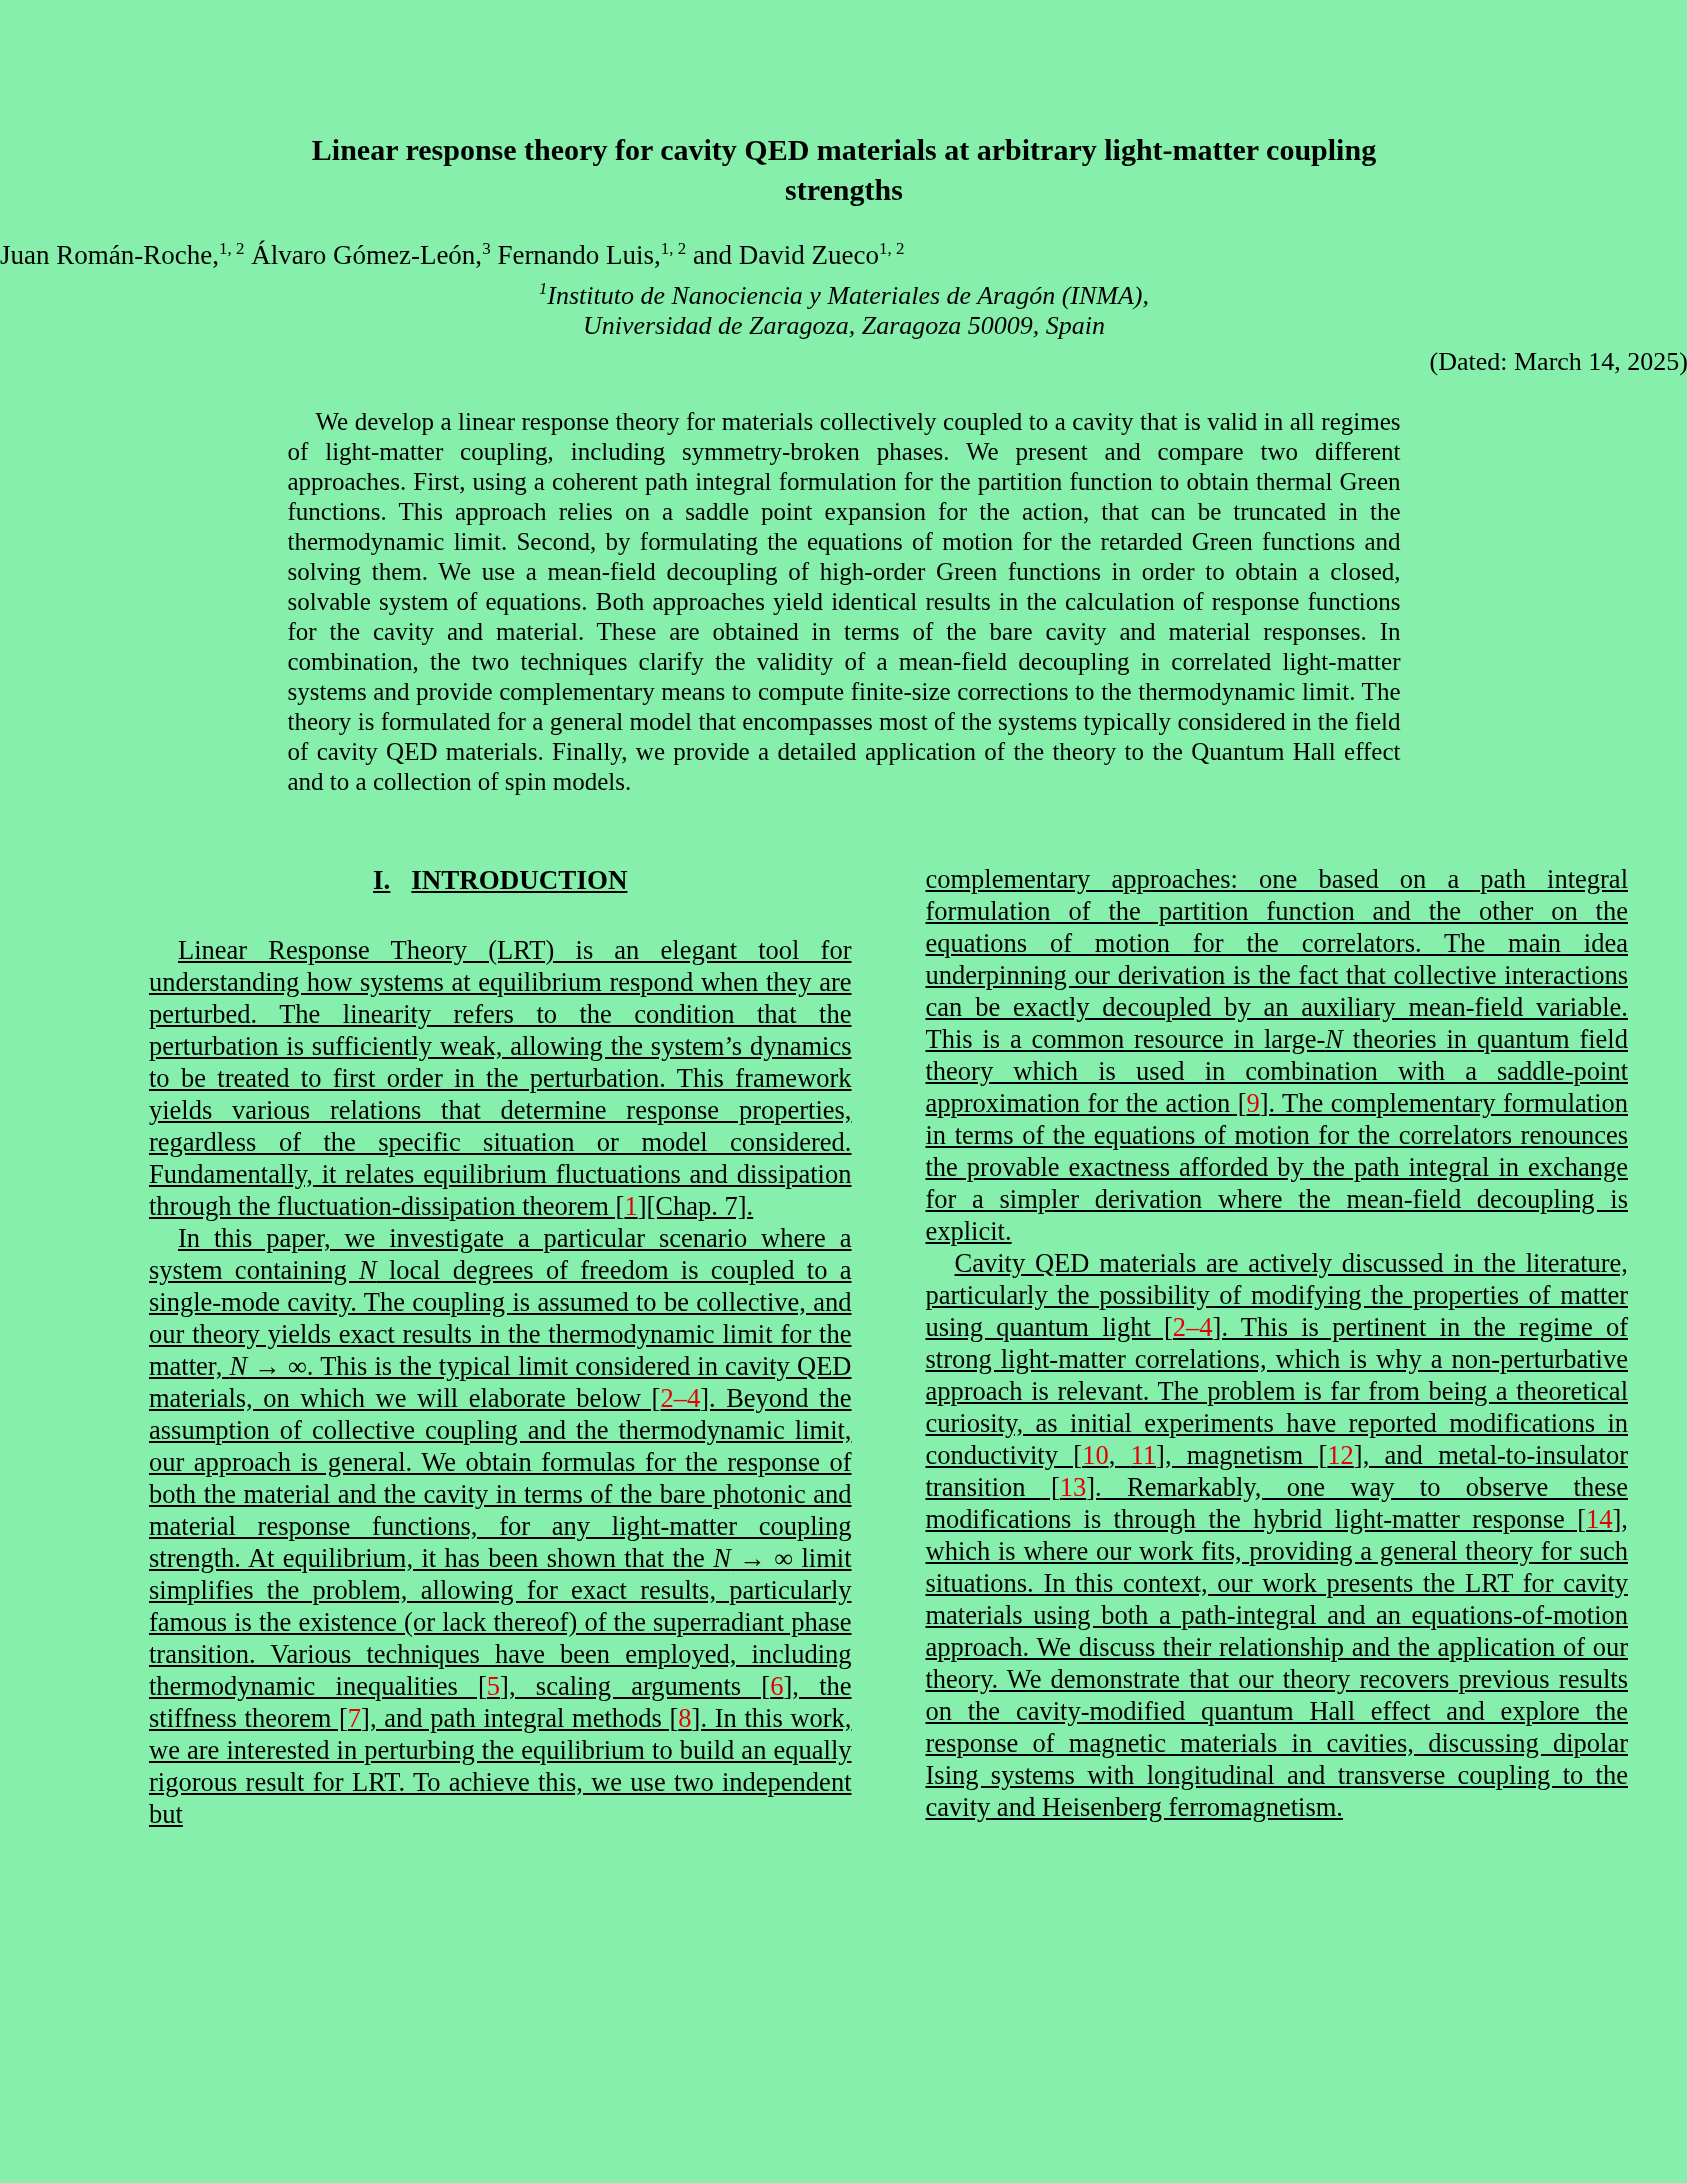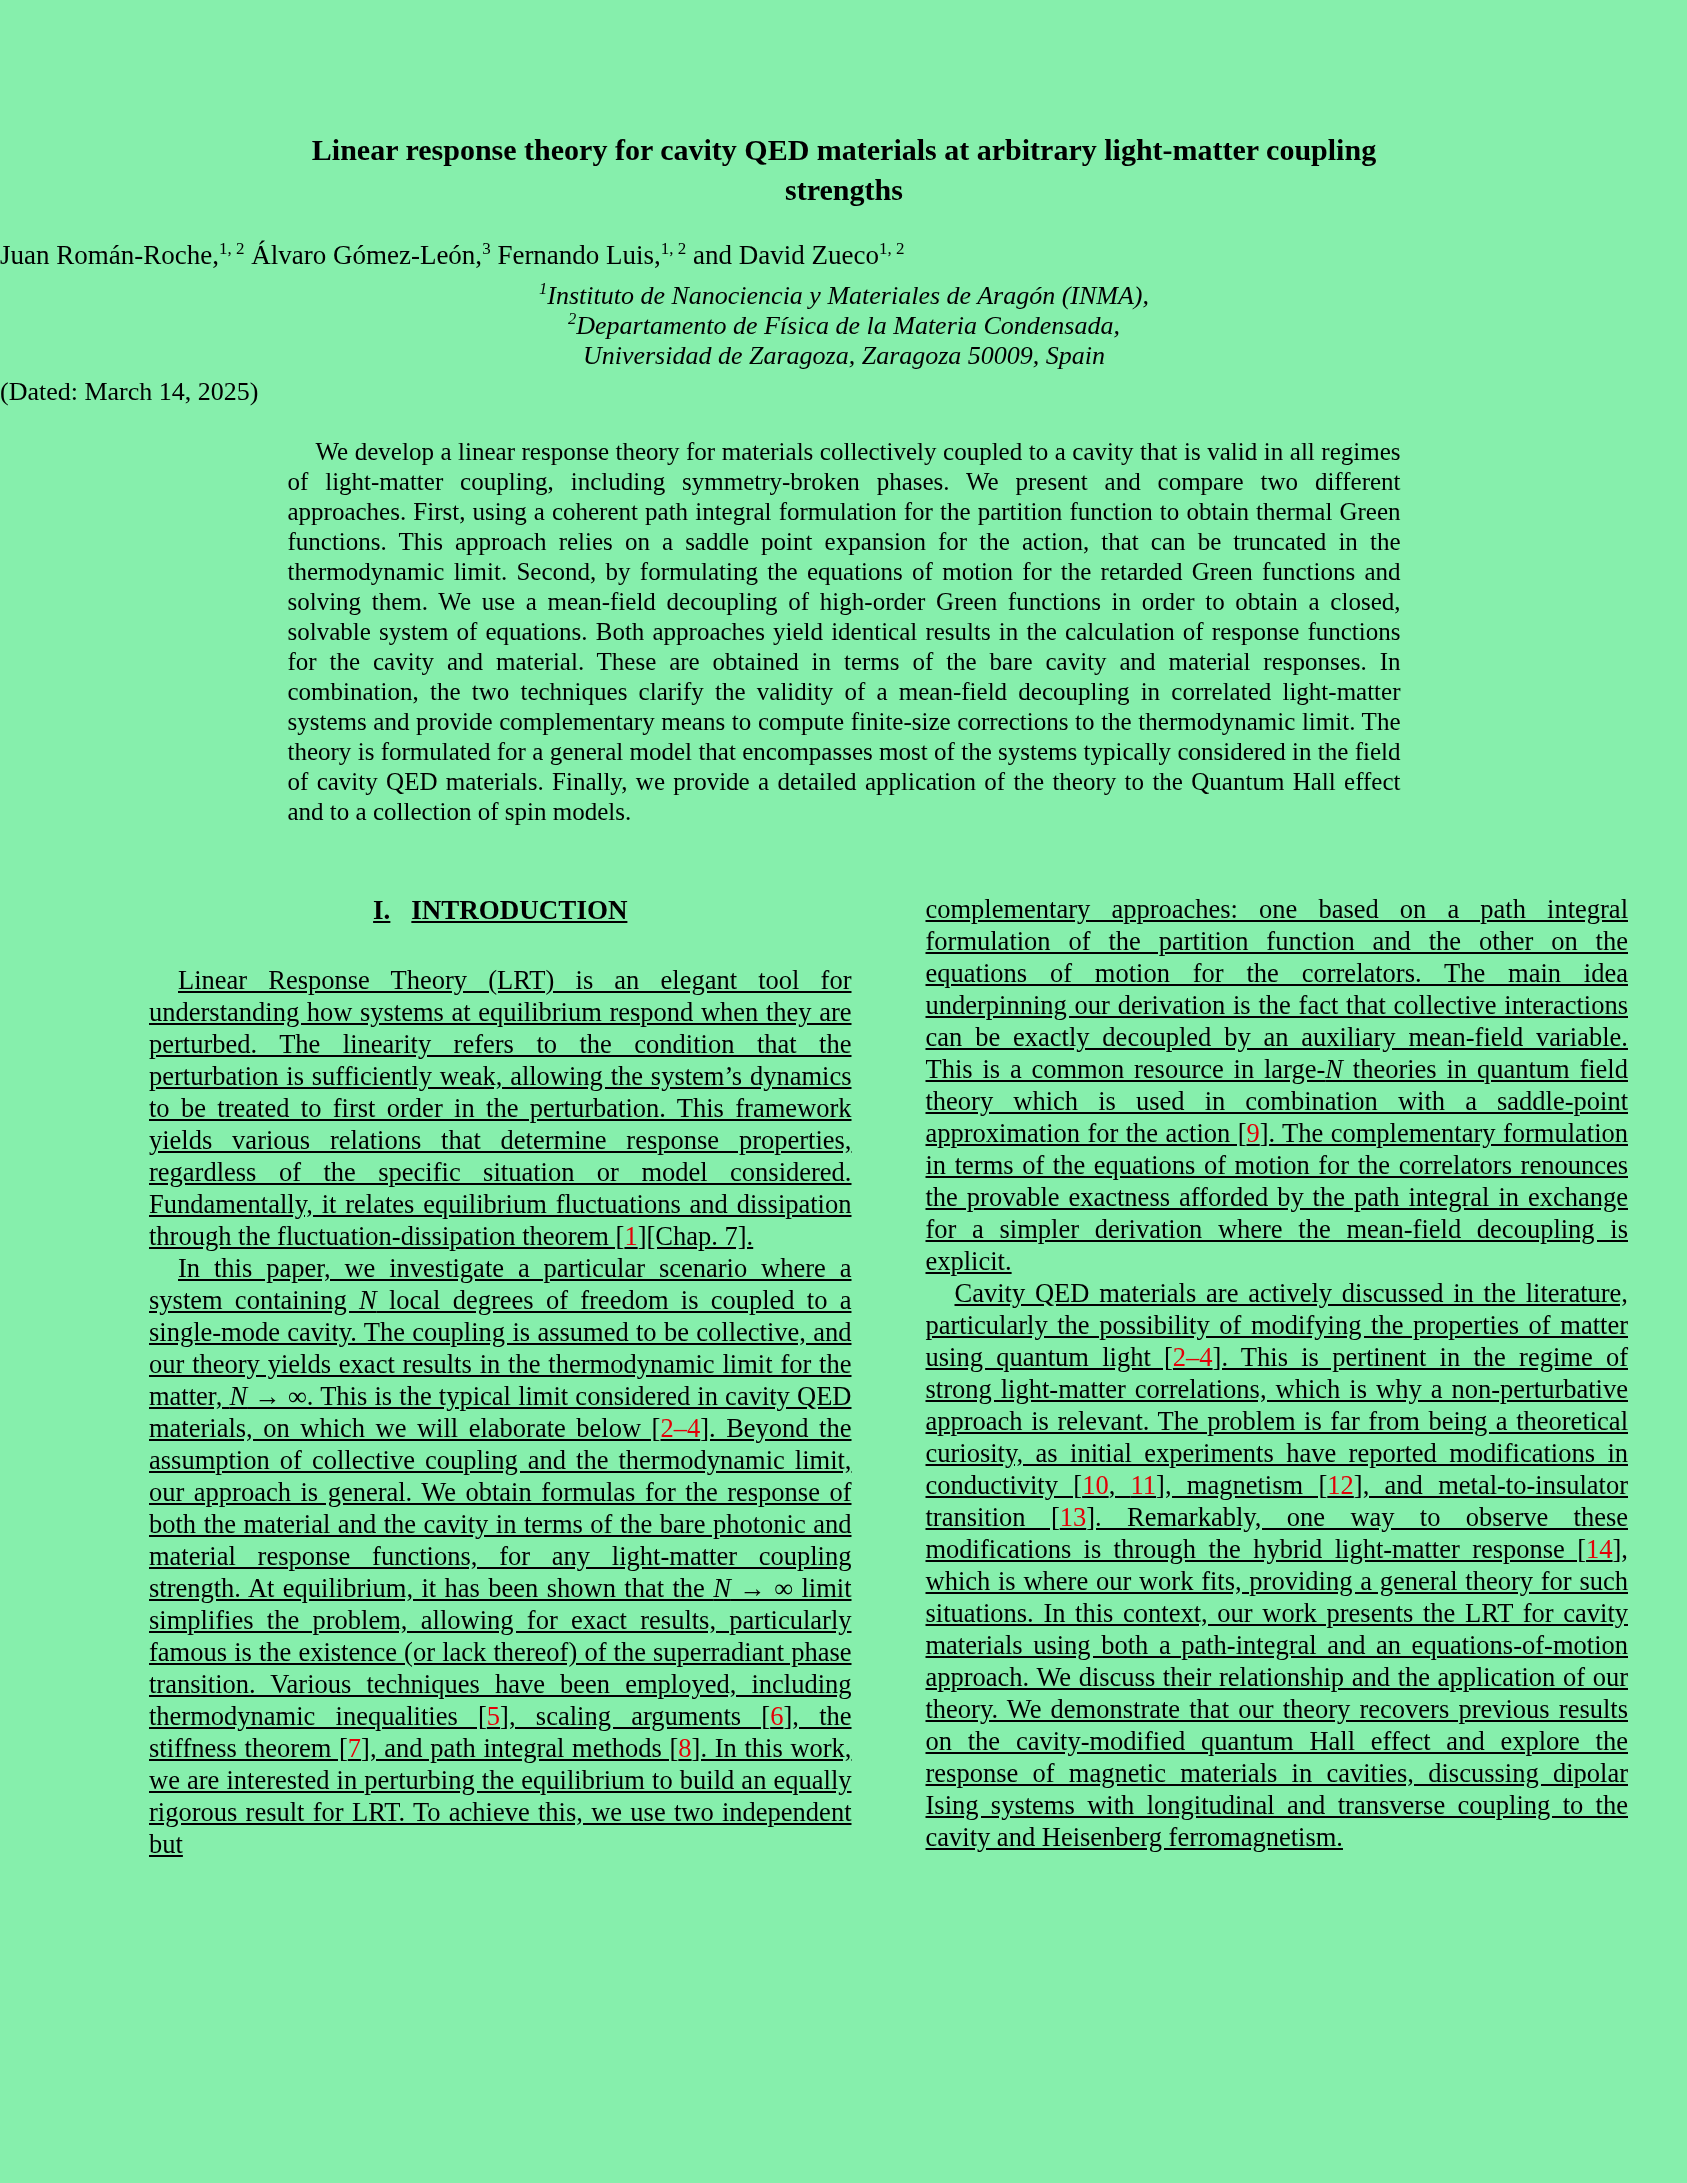--- a/index.html
+++ b/index.html
@@ -42,21 +42,21 @@
     font-size: 26px;
     line-height: 30px;
   }
   .aff-line { display: block; }
   .aff-line sup {
     font-size: 16.5px;
     line-height: 0;
   }
   .date-line {
     margin-top: 5.3px;
-    text-align: left;
+    text-align: right;
     font-size: 26px;
     line-height: 30px;
   }
   .abstract {
     width: 1113px;
     margin: 30px auto 0 auto;
     font-size: 25px;
     line-height: 30px;
     text-align: justify;
     text-indent: 28px;
@@ -97,21 +97,20 @@
 
   <div class="title-block">
     <span class="title-line">Linear response theory for cavity QED materials at arbitrary light-matter coupling</span>
     <span class="title-line">strengths</span>
   </div>
 
   <div class="authors-line"><span>Juan Román-Roche,</span><sup>1, 2</sup><span> Álvaro Gómez-León,</span><sup>3</sup><span> Fernando Luis,</span><sup>1, 2</sup><span> and David Zueco</span><sup>1, 2</sup></div>
 
   <div class="affiliations-block">
       <span class="aff-line"><sup>1</sup><span>Instituto de Nanociencia y Materiales de Aragón (INMA),</span></span>
-      <span class="aff-line"><sup>2</sup><span>Departamento de Física de la Materia Condensada,</span></span>
       <span class="aff-line"><span>Universidad de Zaragoza, Zaragoza 50009, Spain</span></span>
     </div>
 
   <div class="date-line">(Dated: March 14, 2025)</div>
 
   <p class="abstract">We develop a linear response theory for materials collectively coupled to a cavity that is valid in all regimes of light-matter coupling, including symmetry-broken phases. We present and compare two different approaches. First, using a coherent path integral formulation for the partition function to obtain thermal Green functions. This approach relies on a saddle point expansion for the action, that can be truncated in the thermodynamic limit. Second, by formulating the equations of motion for the retarded Green functions and solving them. We use a mean-field decoupling of high-order Green functions in order to obtain a closed, solvable system of equations. Both approaches yield identical results in the calculation of response functions for the cavity and material. These are obtained in terms of the bare cavity and material responses. In combination, the two techniques clarify the validity of a mean-field decoupling in correlated light-matter systems and provide complementary means to compute finite-size corrections to the thermodynamic limit. The theory is formulated for a general model that encompasses most of the systems typically considered in the field of cavity QED materials. Finally, we provide a detailed application of the theory to the Quantum Hall effect and to a collection of spin models.</p>
 
   <div class="columns">
 
     <div class="column">

